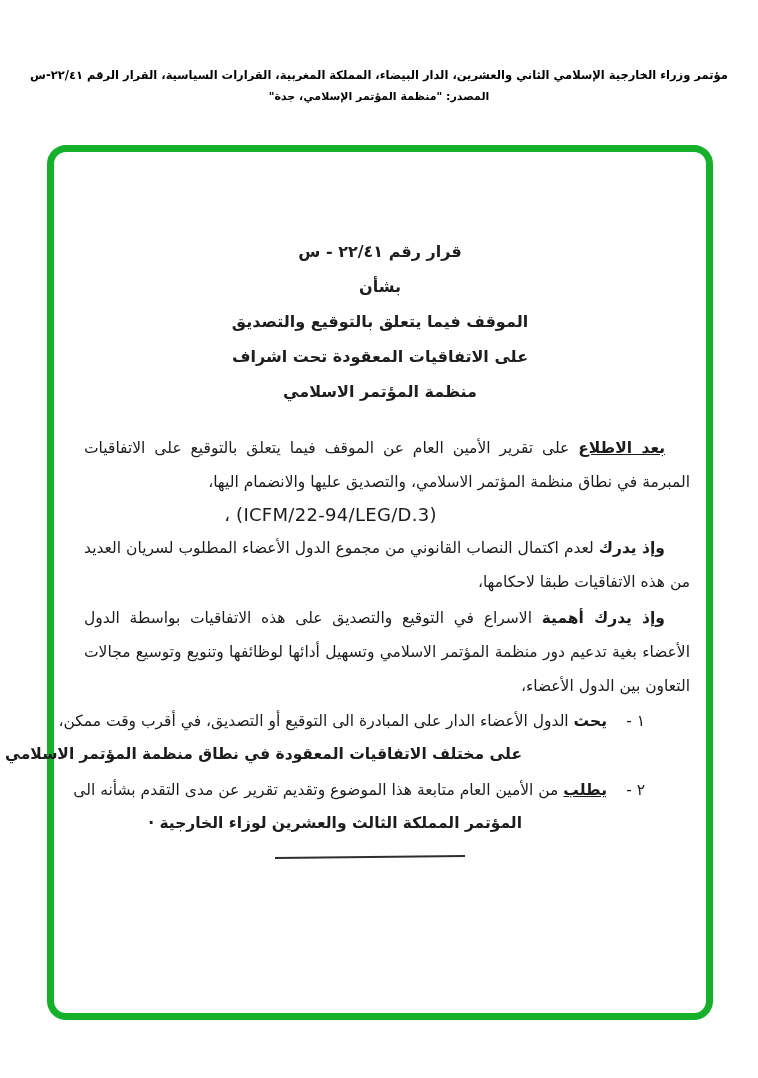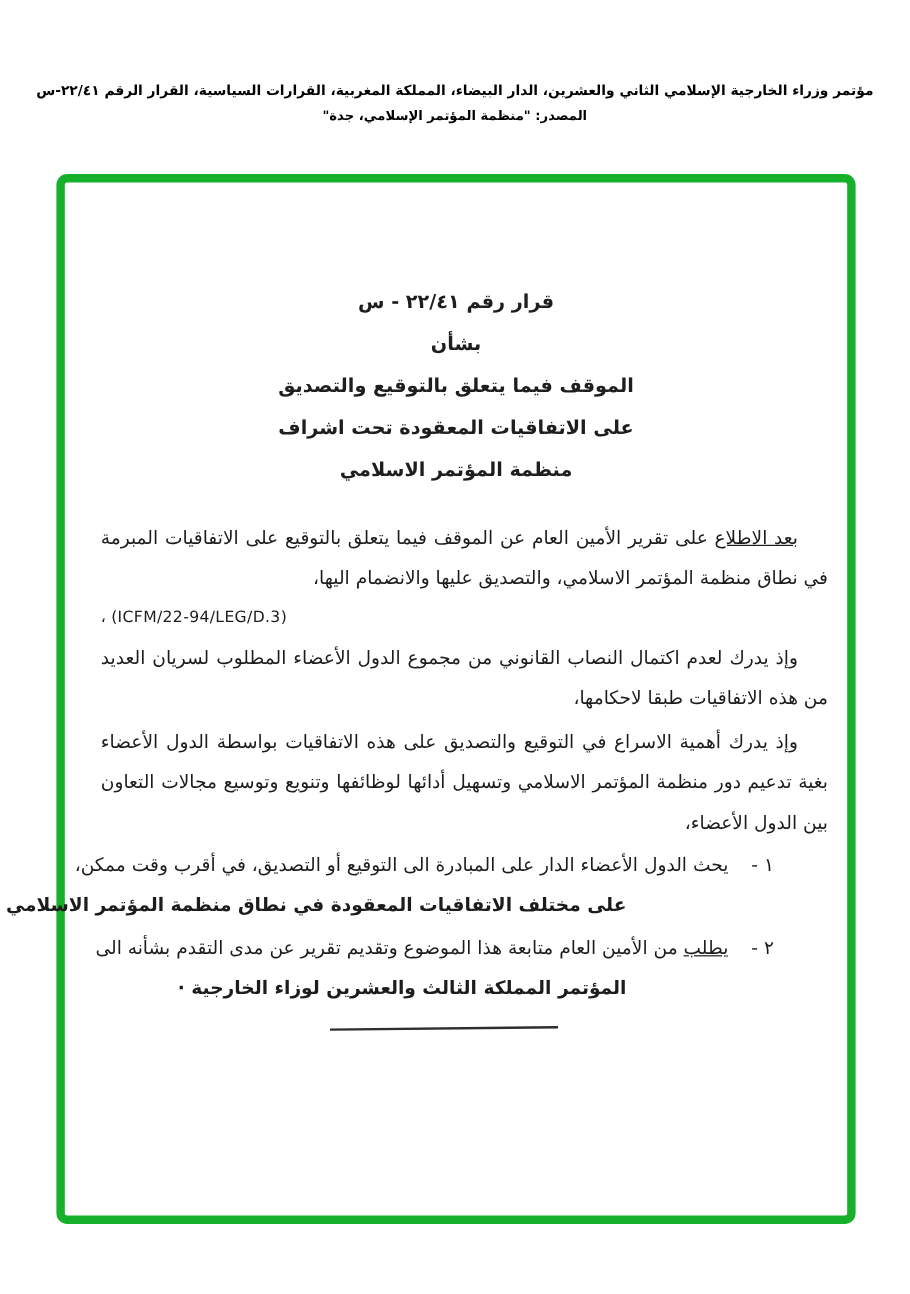--- a/index.html
+++ b/index.html
@@ -10,38 +10,38 @@
   
   .page-header{
     position:absolute;top:64px;left:0;right:0;
     direction:rtl;text-align:center;
     font-weight:bold;font-size:11.5px;line-height:22px;color:#000;
   }
   .page-header .src{font-size:11px;}
   
   .frame{
     position:absolute;left:47px;top:145px;width:652px;height:861px;
-    border:7px solid #17b02a;border-radius:9px;background:#fff;
+    border:7px solid #17b02a;border-radius:19px;background:#fff;
   }
   
   .title-block{
     margin-top:82px;direction:rtl;text-align:center;
     font-weight:bold;font-size:16px;line-height:35px;color:#1e1e1e;
   }
   
   .doc-body{
     direction:rtl;margin:22px 16px 0 30px;
     font-size:15.5px;line-height:34px;text-align:justify;color:#1c1c1c;
   }
   .doc-body p{margin:0 0 2px 0;text-indent:25px;}
-  .lead{font-weight:normal;margin-top:24px;}
+  .lead{font-weight:bold;margin-top:24px;}
   .lead.underlined{text-decoration:underline;}
   .ref-line{
-    direction:rtl;text-align:left;margin:0 113px 2px 0;
-    line-height:28px;font-size:13px;letter-spacing:.3px;
+    direction:rtl;text-align:center;margin:0 113px 2px 0;
+    line-height:28px;font-size:18px;letter-spacing:.3px;
   }
   .items{margin-top:2px;}
   .item{display:flex;direction:rtl;margin:0 45px 3px 0;line-height:33px;}
   .item-num{flex:none;width:38px;font-size:15.5px;}
   .item-text{flex:1;min-width:0;}
   .item-line{white-space:nowrap;text-align:right;}
   .item-line.cont{margin-right:85px;font-weight:bold;}
   
   .sig-line{
     width:190px;height:0;border-top:2px solid #2e2e2e;

